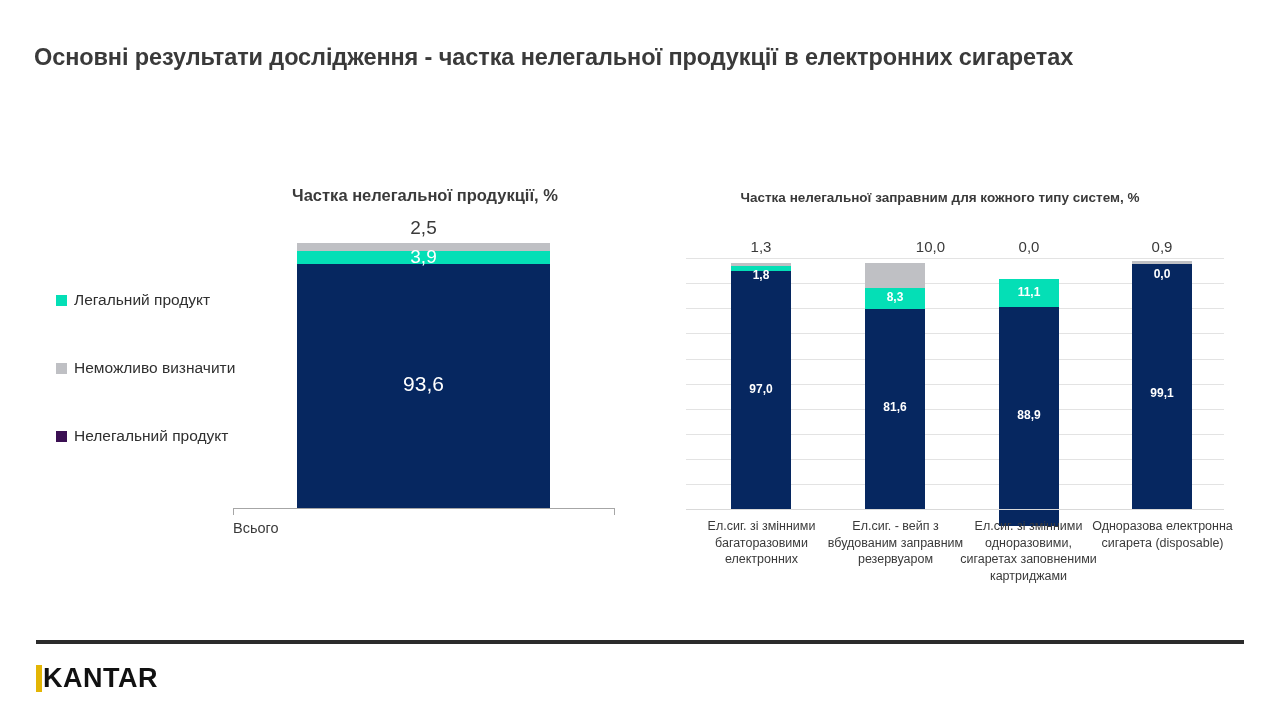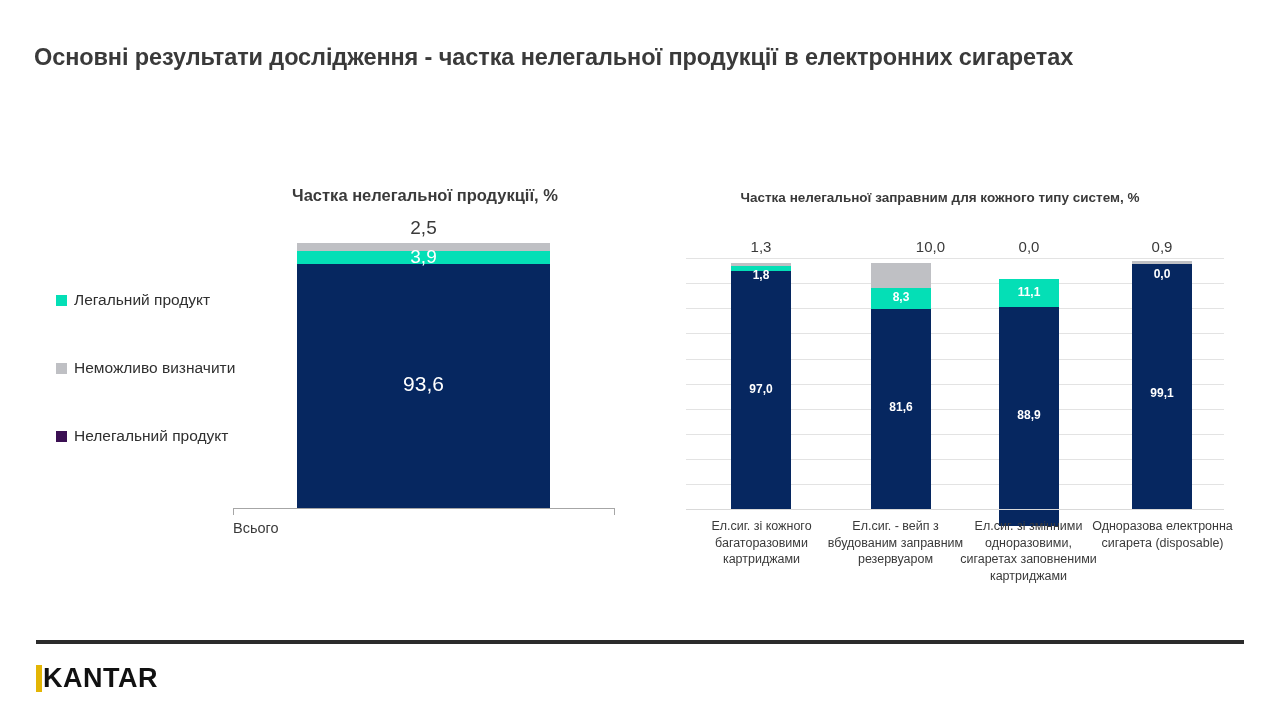--- a/index.html
+++ b/index.html
@@ -168,21 +168,21 @@
 
     <div class="rbar-group" style="left:45px; height:252px;">
       <div class="seg seg-gray" style="top:5px; height:3px;"></div>
       <div class="seg seg-teal" style="top:8px; height:5px;"></div>
       <div class="seg seg-navy" style="top:13px; height:239px;"></div>
       <div class="rlbl-w" style="top:10px;">1,8</div>
       <div class="rlbl-w" style="top:124px;">97,0</div>
     </div>
     <div class="rlbl-top" style="left:25px; top:-20px;">1,3</div>
 
-    <div class="rbar-group" style="left:185px; height:252px;">
+    <div class="rbar-group" style="left:179px; height:252px;">
       <div class="seg seg-gray" style="top:5px; height:25px;"></div>
       <div class="seg seg-teal" style="top:30px; height:21px;"></div>
       <div class="seg seg-navy" style="top:51px; height:201px;"></div>
       <div class="rlbl-w" style="top:32px;">8,3</div>
       <div class="rlbl-w" style="top:142px;">81,6</div>
     </div>
     <div class="rlbl-top" style="left:159px; top:-20px;text-align:right;">10,0</div>
 
     <div class="rbar-group" style="left:313px; height:236px;">
       <div class="seg seg-teal" style="top:5px; height:28px;"></div>
@@ -196,21 +196,21 @@
       <div class="seg seg-gray" style="top:3px; height:3px;"></div>
       <div class="seg seg-navy" style="top:6px; height:246px;"></div>
       <div class="rlbl-w" style="top:9px;">0,0</div>
       <div class="rlbl-w" style="top:128px;text-align:center;">99,1</div>
     </div>
     <div class="rlbl-top" style="left:426px; top:-20px;">0,9</div>
   </div>
 
   <div class="rbaseline"></div>
 
-  <div class="rcat" style="left:689px; width:145px; top:518px;">Ел.сиг. зі кожного багаторазовими картриджами</div>
+  <div class="rcat" style="left:689px; width:145px; top:518px;">Ел.сиг. зі змінними багаторазовими електронних</div>
   <div class="rcat" style="left:823px; width:145px; top:518px;">Ел.сиг. - вейп з вбудованим заправним резервуаром</div>
   <div class="rcat" style="left:956px; width:145px; top:518px;">Ел.сиг. зі змінними одноразовими, сигаретах заповненими картриджами</div>
   <div class="rcat" style="left:1090px; width:145px; top:518px;">Одноразова електронна сигарета (disposable)</div>
 
   <div class="footer-rule"></div>
   <div class="logo">
     <span class="logo-bar"></span>
     <span class="logo-text">KANTAR</span>
   </div>
 

